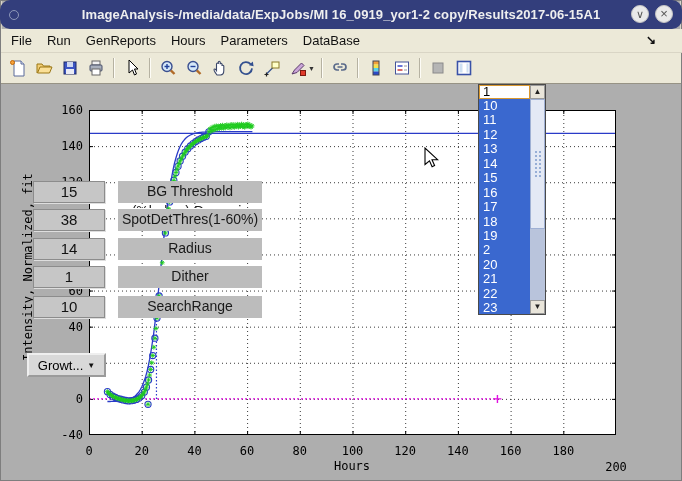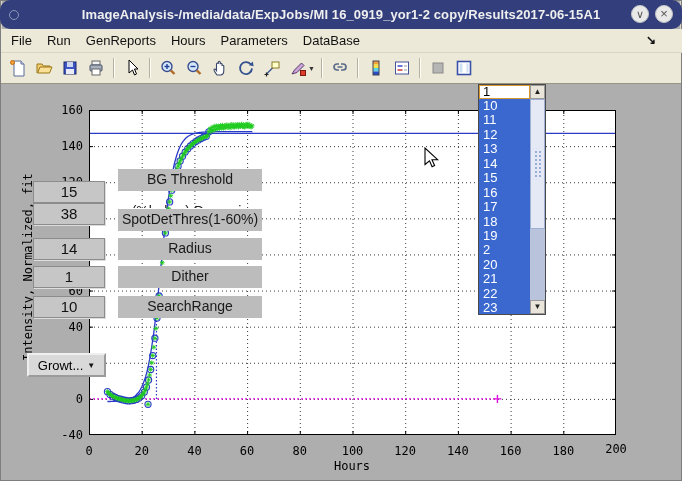--- a/index.html
+++ b/index.html
@@ -460,28 +460,28 @@
       <div class="xtick" style="left: 69px; top: 444px;">0</div>
       <div class="xtick" style="left: 121.7px; top: 444px;">20</div>
       <div class="xtick" style="left: 174.4px; top: 444px;">40</div>
       <div class="xtick" style="left: 227.1px; top: 444px;">60</div>
       <div class="xtick" style="left: 279.8px; top: 444px;">80</div>
       <div class="xtick" style="left: 332.5px; top: 444px;">100</div>
       <div class="xtick" style="left: 385.2px; top: 444px;">120</div>
       <div class="xtick" style="left: 437.9px; top: 444px;">140</div>
       <div class="xtick" style="left: 490.6px; top: 444px;">160</div>
       <div class="xtick" style="left: 543.3px; top: 444px;">180</div>
-      <div class="xtick" style="left: 596px; top: 442px;">200</div>
+      <div class="xtick" style="left: 596px; top: 460px;">200</div>
     </div>
 
   <div id="fields">
       <div class="editbox" style="top: 181px;">15</div>
-      <div class="labelstrip" style="top: 169px;">BG Threshold</div>
+      <div class="labelstrip" style="top: 181px;">BG Threshold</div>
       <div class="sublabel" style="top: 203px;">(%below) Dynamic</div>
-      <div class="editbox" style="top: 203px; text-align: center;">38</div>
+      <div class="editbox" style="top: 209px; text-align: center;">38</div>
       <div class="labelstrip" style="top: 209px;">SpotDetThres(1-60%)</div>
       <div class="editbox" style="top: 238px;">14</div>
       <div class="labelstrip" style="top: 238px;">Radius</div>
       <div class="editbox" style="top: 266px;">1</div>
       <div class="labelstrip" style="top: 266px;">Dither</div>
       <div class="editbox" style="top: 296px;">10</div>
       <div class="labelstrip" style="top: 296px;">SearchRange</div>
     </div>
 
   <div class="push-btn" style="left:27px;top:353px;width:79px;height:24px;">

